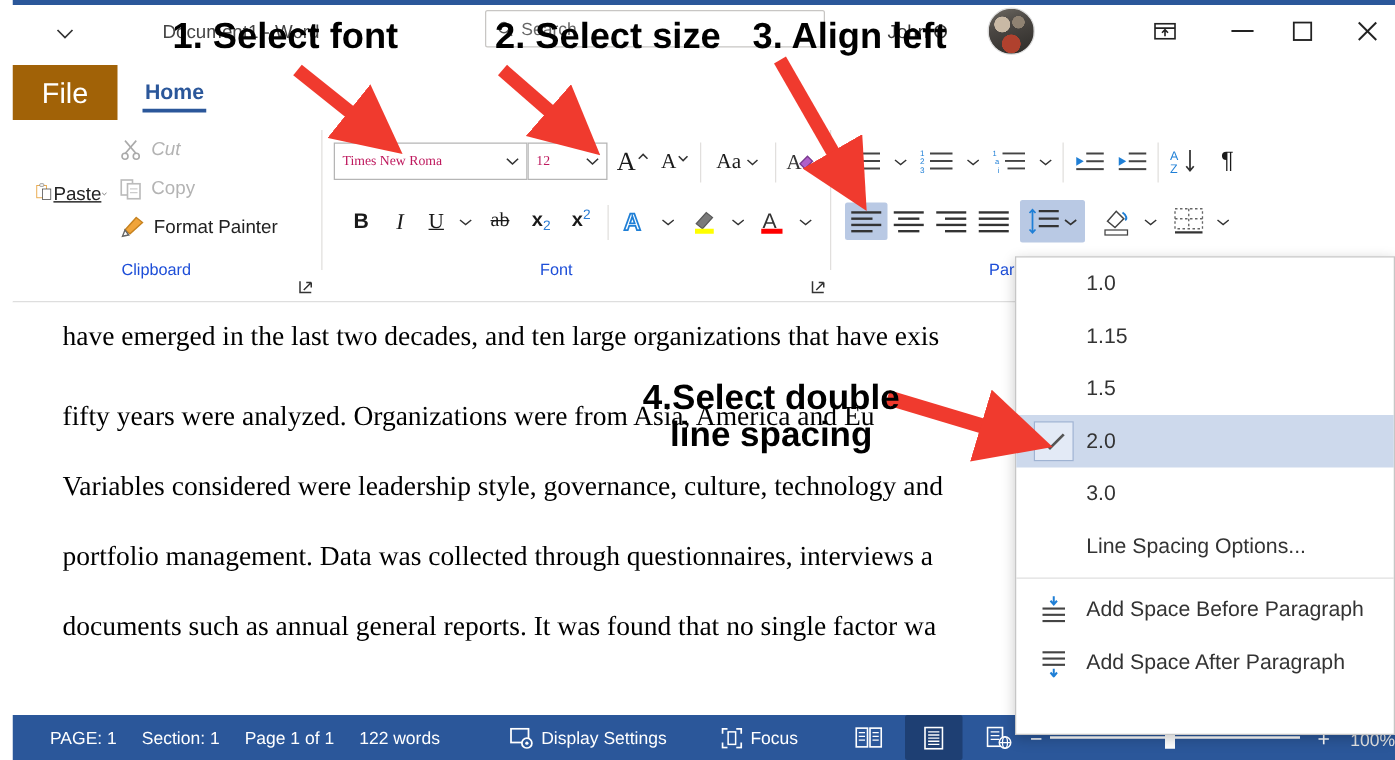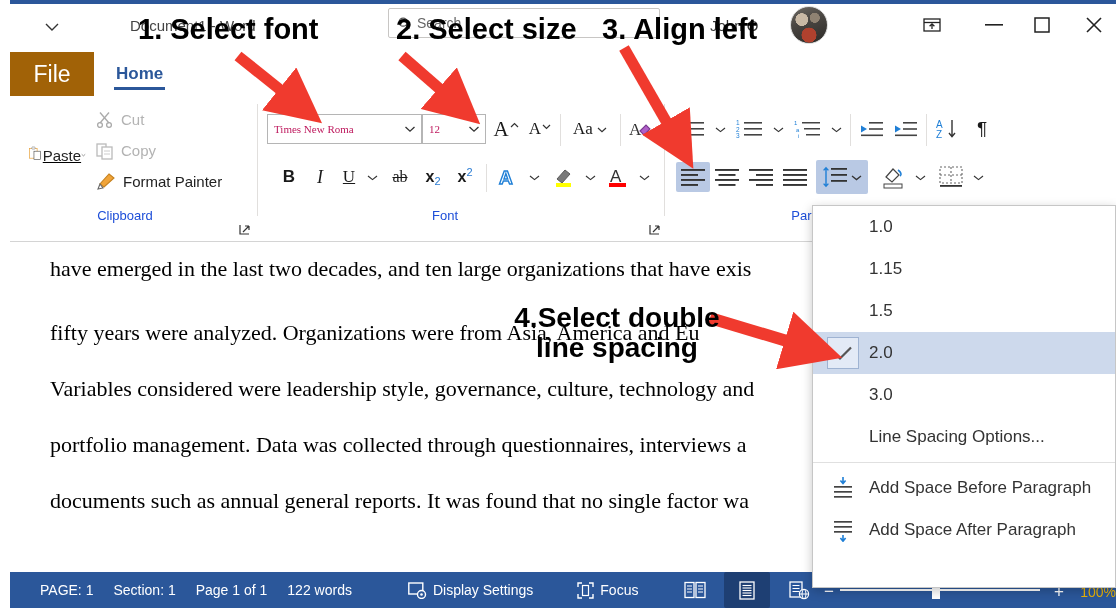--- a/index.html
+++ b/index.html
@@ -177,21 +177,21 @@
   .view-btn{
     width:38px; height:30px; display:flex; align-items:center; justify-content:center;
     cursor:pointer; border-radius:2px;
   }
   .view-btn.active{ background:#1e3f73; }
   .zoomslider{ position:absolute; right:86px; bottom:8px; width:200px; height:20px; }
   .zs-track{ position:absolute; left:0; top:9px; width:200px; height:2px; background:#fff; }
   .zs-thumb{ position:absolute; left:92px; top:1px; width:8px; height:18px; background:#fff; cursor:pointer; }
   .zs-minus{ position:absolute; right:292px; bottom:6px; font-size:17px; color:#fff; cursor:pointer;}
   .zs-plus{ position:absolute; right:62px; bottom:6px; font-size:17px; color:#fff; cursor:pointer;}
-  .zoom-pct{ position:absolute; right:10px; bottom:8px; font-size:14px; color:#eab308; cursor:pointer;}
+  .zoom-pct{ position:absolute; right:10px; bottom:8px; font-size:14px; color:#e5e5e5; cursor:pointer;}
 
   
   .anno{
     position:absolute; z-index:60; font-family:"Liberation Sans", sans-serif;
     font-weight:bold; color:#000; pointer-events:none; white-space:pre; line-height:1.08;
   }
   #anno-1{ left:128px; top:14px; font-size:29px; }
   #anno-2{ left:386px; top:14px; font-size:29px; }
   #anno-3{ left:592px; top:14px; font-size:29px; }
   #anno-4{ left:482px; top:303px; font-size:28px; text-align:center; width:250px; }
@@ -277,21 +277,21 @@
         <rect x="4" y="6" width="22" height="28" fill="#fff" stroke="#e8a33d" stroke-width="2"></rect>
         <rect x="11" y="2" width="9" height="6" rx="1.5" fill="#fff" stroke="#777" stroke-width="1.6"></rect>
         <rect x="17" y="14" width="19" height="24" fill="#fff" stroke="#3a3a3a" stroke-width="1.6"></rect>
       </svg>
       <span class="paste-lbl">Paste</span>
       <svg width="14" height="8" viewBox="0 0 14 8" style="margin-top:1px">
           <path d="M2 2 L7 6.5 L12 2" fill="none" stroke="#333" stroke-width="1.4"></path>
         </svg>
     </div>
 
-    <div class="cmd-row disabled" style="left:82px; top:10px;">
+    <div class="cmd-row disabled" style="left:82px; top:10px;font-style:italic;">
       <svg width="18" height="18" viewBox="0 0 18 18">
           <circle cx="4" cy="14" r="2.4" fill="none" stroke="#aaa" stroke-width="1.3"></circle>
           <circle cx="13" cy="14" r="2.4" fill="none" stroke="#aaa" stroke-width="1.3"></circle>
           <line x1="4" y1="12" x2="13" y2="1.5" stroke="#aaa" stroke-width="1.3"></line>
           <line x1="13" y1="12" x2="4" y2="1.5" stroke="#aaa" stroke-width="1.3"></line>
         </svg>
       <span class="t">Cut</span>
     </div>
 
     <div class="cmd-row disabled" style="left:82px; top:41px;">

